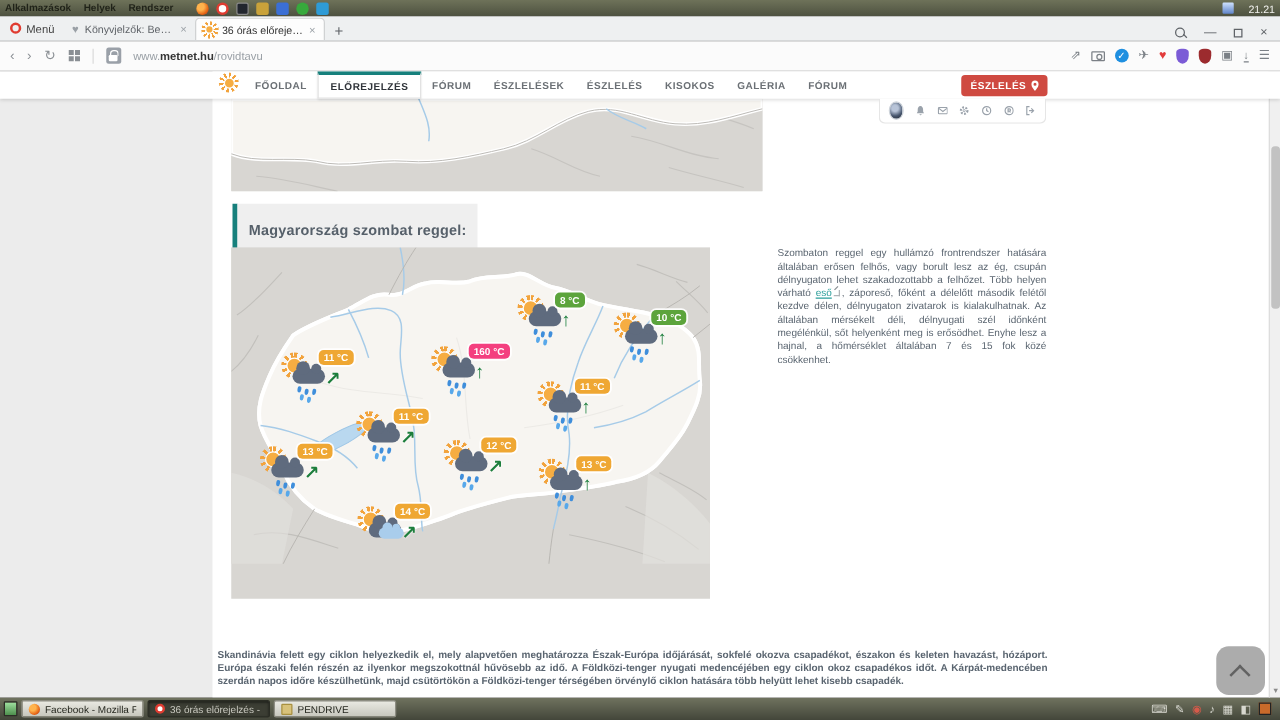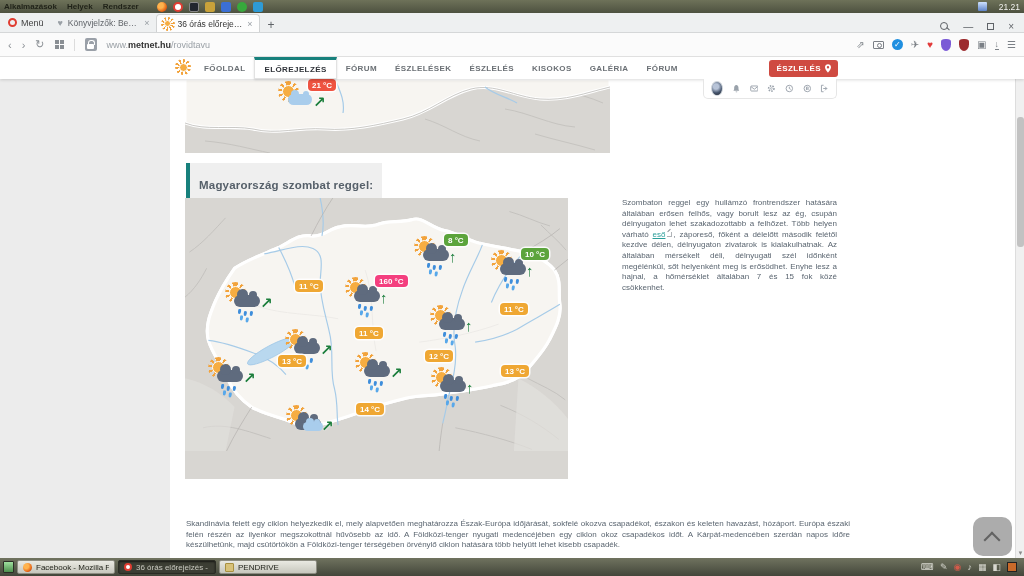--- a/index.html
+++ b/index.html
@@ -97,21 +97,21 @@
   .mmap svg, .tmap svg { position:absolute; inset:0; }
 
   .section-heading { position:absolute; display:flex; align-items:stretch; }
   .section-heading .bar { width:4px; background:#17807c; }
   .section-heading .txt { background:#efefef; color:#56606a; font-size:11.5px; font-weight:bold; padding:16px 9px; letter-spacing:.2px; }
   .h1 { left:186px; top:106px; }
   .h2 { left:186px; top:437px; }
 
   .para { font-size:8px; line-height:10.6px; color:#5a6570; text-align:justify; }
   .para-right { position:absolute; left:622px; top:141px; width:215px; }
-  .para-bottom { position:absolute; left:186px; top:462px; width:664px; }
+  .para-bottom { position:absolute; left:174px; top:462px; width:664px;font-weight:bold; }
   .tlink { color:#2b9e9a; text-decoration:underline; }
   .ext-arrow { display:inline-block; width:5px; height:5px; border:1px solid #b0b4b8; border-top:none; border-left:none; position:relative; margin:0 1px 0 2px; }
   .ext-arrow::before { content:""; position:absolute; right:0; top:-2px; width:4px; height:1px; background:#8a9094; transform:rotate(-45deg); }
 
   
   .marker { position:absolute; width:70px; height:40px; }
   .wicon { position:absolute; left:0; top:0; width:36px; height:28px; }
   .sun { position:absolute; left:2px; top:0; width:13px; height:13px; }
   .sun::before { content:""; position:absolute; inset:-4px; border-radius:50%;
       background:repeating-conic-gradient(#f2a33c 0deg 15deg, transparent 15deg 34deg); }
@@ -119,21 +119,21 @@
   .cloud { position:absolute; left:7px; top:9px; width:26px; height:12px; background:#5f6b7e; border-radius:8px; }
   .cloud::before { content:""; position:absolute; left:3px; top:-6px; width:11px; height:11px; background:inherit; border-radius:50%; }
   .cloud::after { content:""; position:absolute; right:3px; top:-4px; width:8px; height:8px; background:inherit; border-radius:50%; }
   .cloud.light { background:#a9cdec; left:15px; top:13px; width:20px; height:9px; }
   .cloud.light::before { width:8px; height:8px; top:-4px; }
   .cloud.light::after { width:6px; height:6px; top:-3px; }
   .drops { position:absolute; left:11px; top:23px; width:3px; height:5px; background:#3f8edb; border-radius:40% 40% 60% 60%;
            transform:rotate(10deg); box-shadow:6px 1px 0 #3f8edb, 12px 0 0 #3f8edb, 3px 6px 0 #58a8ea, 9px 7px 0 #58a8ea; }
   .tbadge { position:absolute; left:28px; top:-6px; padding:1.5px 4px; border-radius:4px; font-size:8px; font-weight:bold;
             color:#fff; white-space:nowrap; box-shadow:0 0 0 1.5px rgba(255,255,255,.9); }
-  .tbadge.amber { background:#efa733;margin-left:40px; } .tbadge.green { background:#5ca43c; }
+  .tbadge.amber { background:#efa733; } .tbadge.green { background:#5ca43c; }
   .tbadge.pink { background:#f43f7f; } .tbadge.red { background:#ef5341; }
   .arrow { position:absolute; left:33px; top:8px; color:#1d7e3c; font-weight:bold; font-size:15px; text-shadow:0 0 2px #fff; }
   .arrow.up::before { content:"↑"; } .arrow.ne::before { content:"↗"; }
 
   .scrolltop { position:absolute; left:973px; top:460px; width:39px; height:39px; background:#a5a5a5; opacity:.92;
                border-radius:10px; }
   .scrolltop::before { content:""; position:absolute; left:13px; top:17px; width:10px; height:10px;
                        border:2.5px solid #555; border-bottom:none; border-right:none; transform:rotate(45deg); }
 
   .scrollbar { position:absolute; right:0; top:0; width:9px; height:501px; background:#f0f0f0; border-left:1px solid #ddd; }
@@ -275,28 +275,20 @@
     <svg viewBox="0 0 425 74" preserveAspectRatio="none">
       <rect width="425" height="74" fill="#d8d6d2"></rect>
       <g stroke="#c6c4c0" fill="none" stroke-width="1">
         <path d="M240 40c20 6 35 18 55 22M320 30c25 4 45 16 70 18M350 55c20 6 40 10 60 16M20 62c25 2 45 8 65 12"></path>
         <path d="M380 10c12 6 25 8 38 14"></path>
       </g>
       <path d="M0 0h425v8c-25 6-45 14-70 12-25-2-45-16-69-10s-42 24-68 30-52 12-78 10-48 6-72 0C46 46 20 52 0 44z" fill="#f7f5f1" stroke="#fff" stroke-width="3"></path>
       <path d="M0 44c20 8 46 2 68 6 24 6 46-2 72 0s52-4 78-10 44-24 68-30 44 8 69 10c25 2 45-6 70-12" fill="none" stroke="#bdbbb7" stroke-width="0.8"></path>
       <path d="M150 0c5 12 10 22 8 34M300 8c10 8 22 10 32 16" fill="none" stroke="#a6cbe8" stroke-width="1.2"></path>
     </svg>
-    <div class="marker" style="left:95px; top:6px;">
-      <div class="wicon">
-          <i class="sun"></i>
-          <i class="cloud light" style="left:8px; top:9px; width:24px; height:11px;"></i>
-        </div>
-      <span class="tbadge red">21 °C</span>
-      <i class="arrow ne"></i>
-    </div>
   </div>
 
   <div class="section-heading h1">
     <span class="bar"></span>
     <span class="txt">Magyarország szombat reggel:</span>
   </div>
 
   <div class="mmap">
     <svg viewBox="0 0 425 281" preserveAspectRatio="none">
       <rect width="425" height="281" fill="#d8d6d2"></rect>

